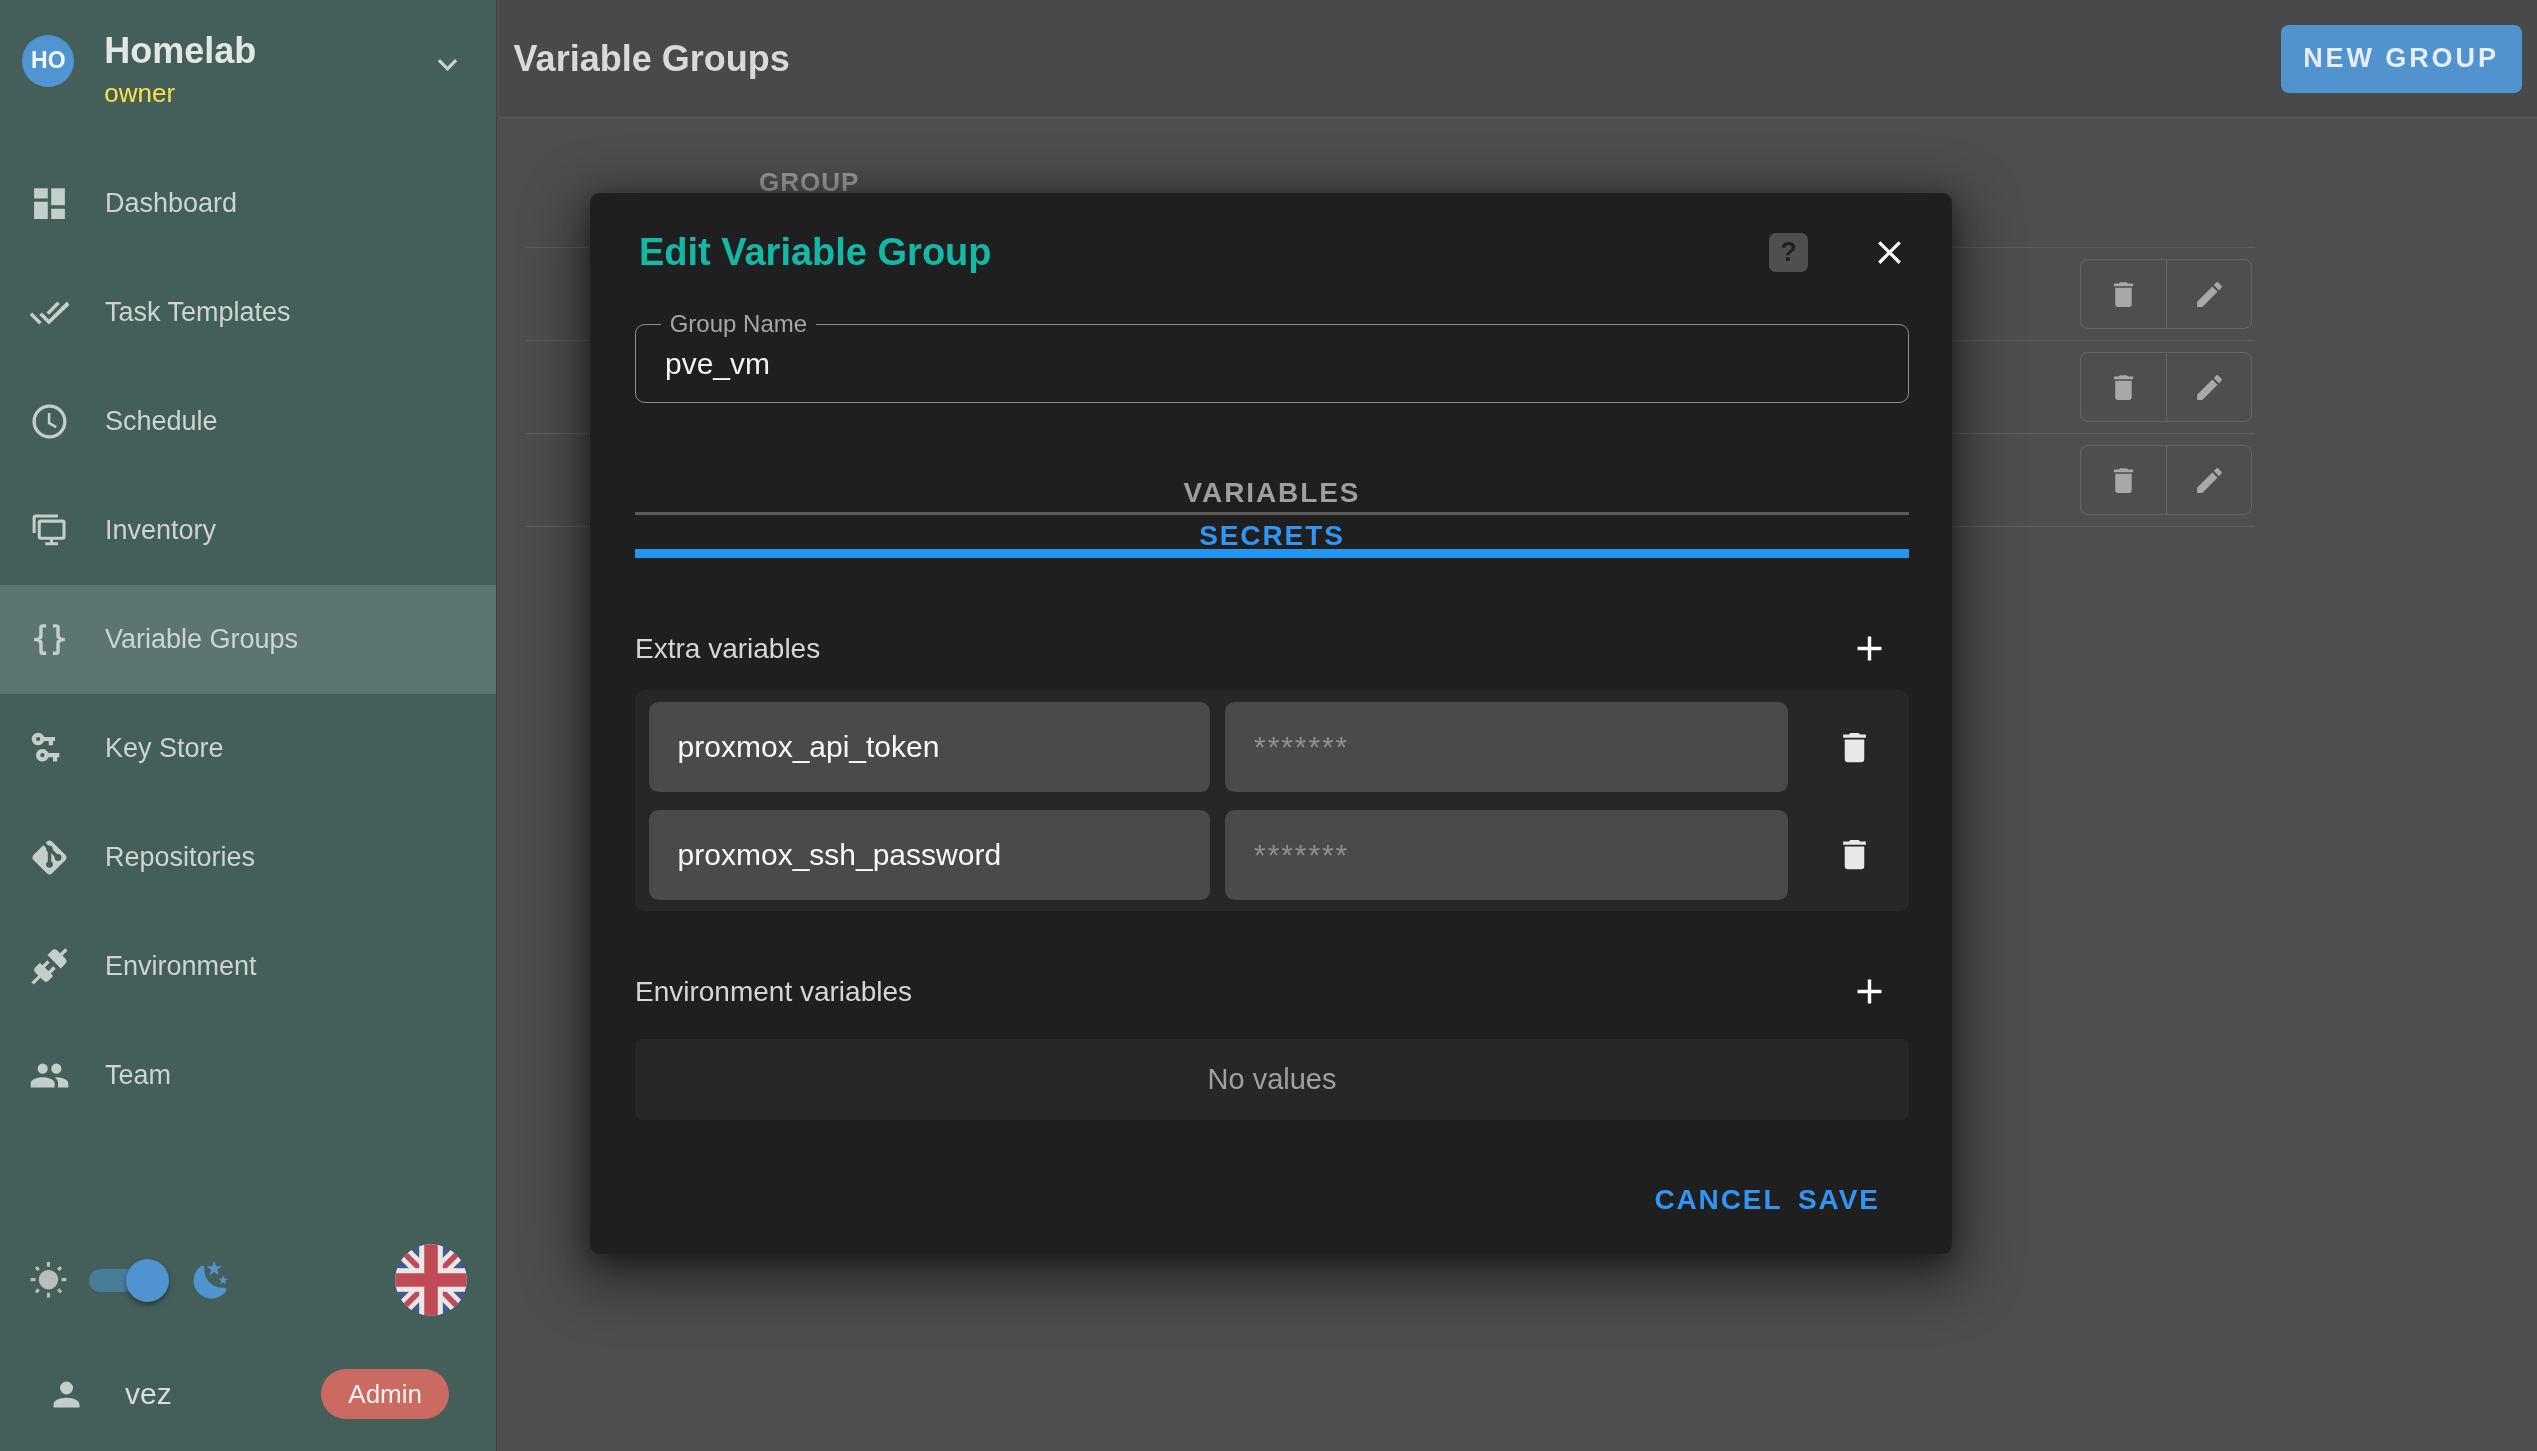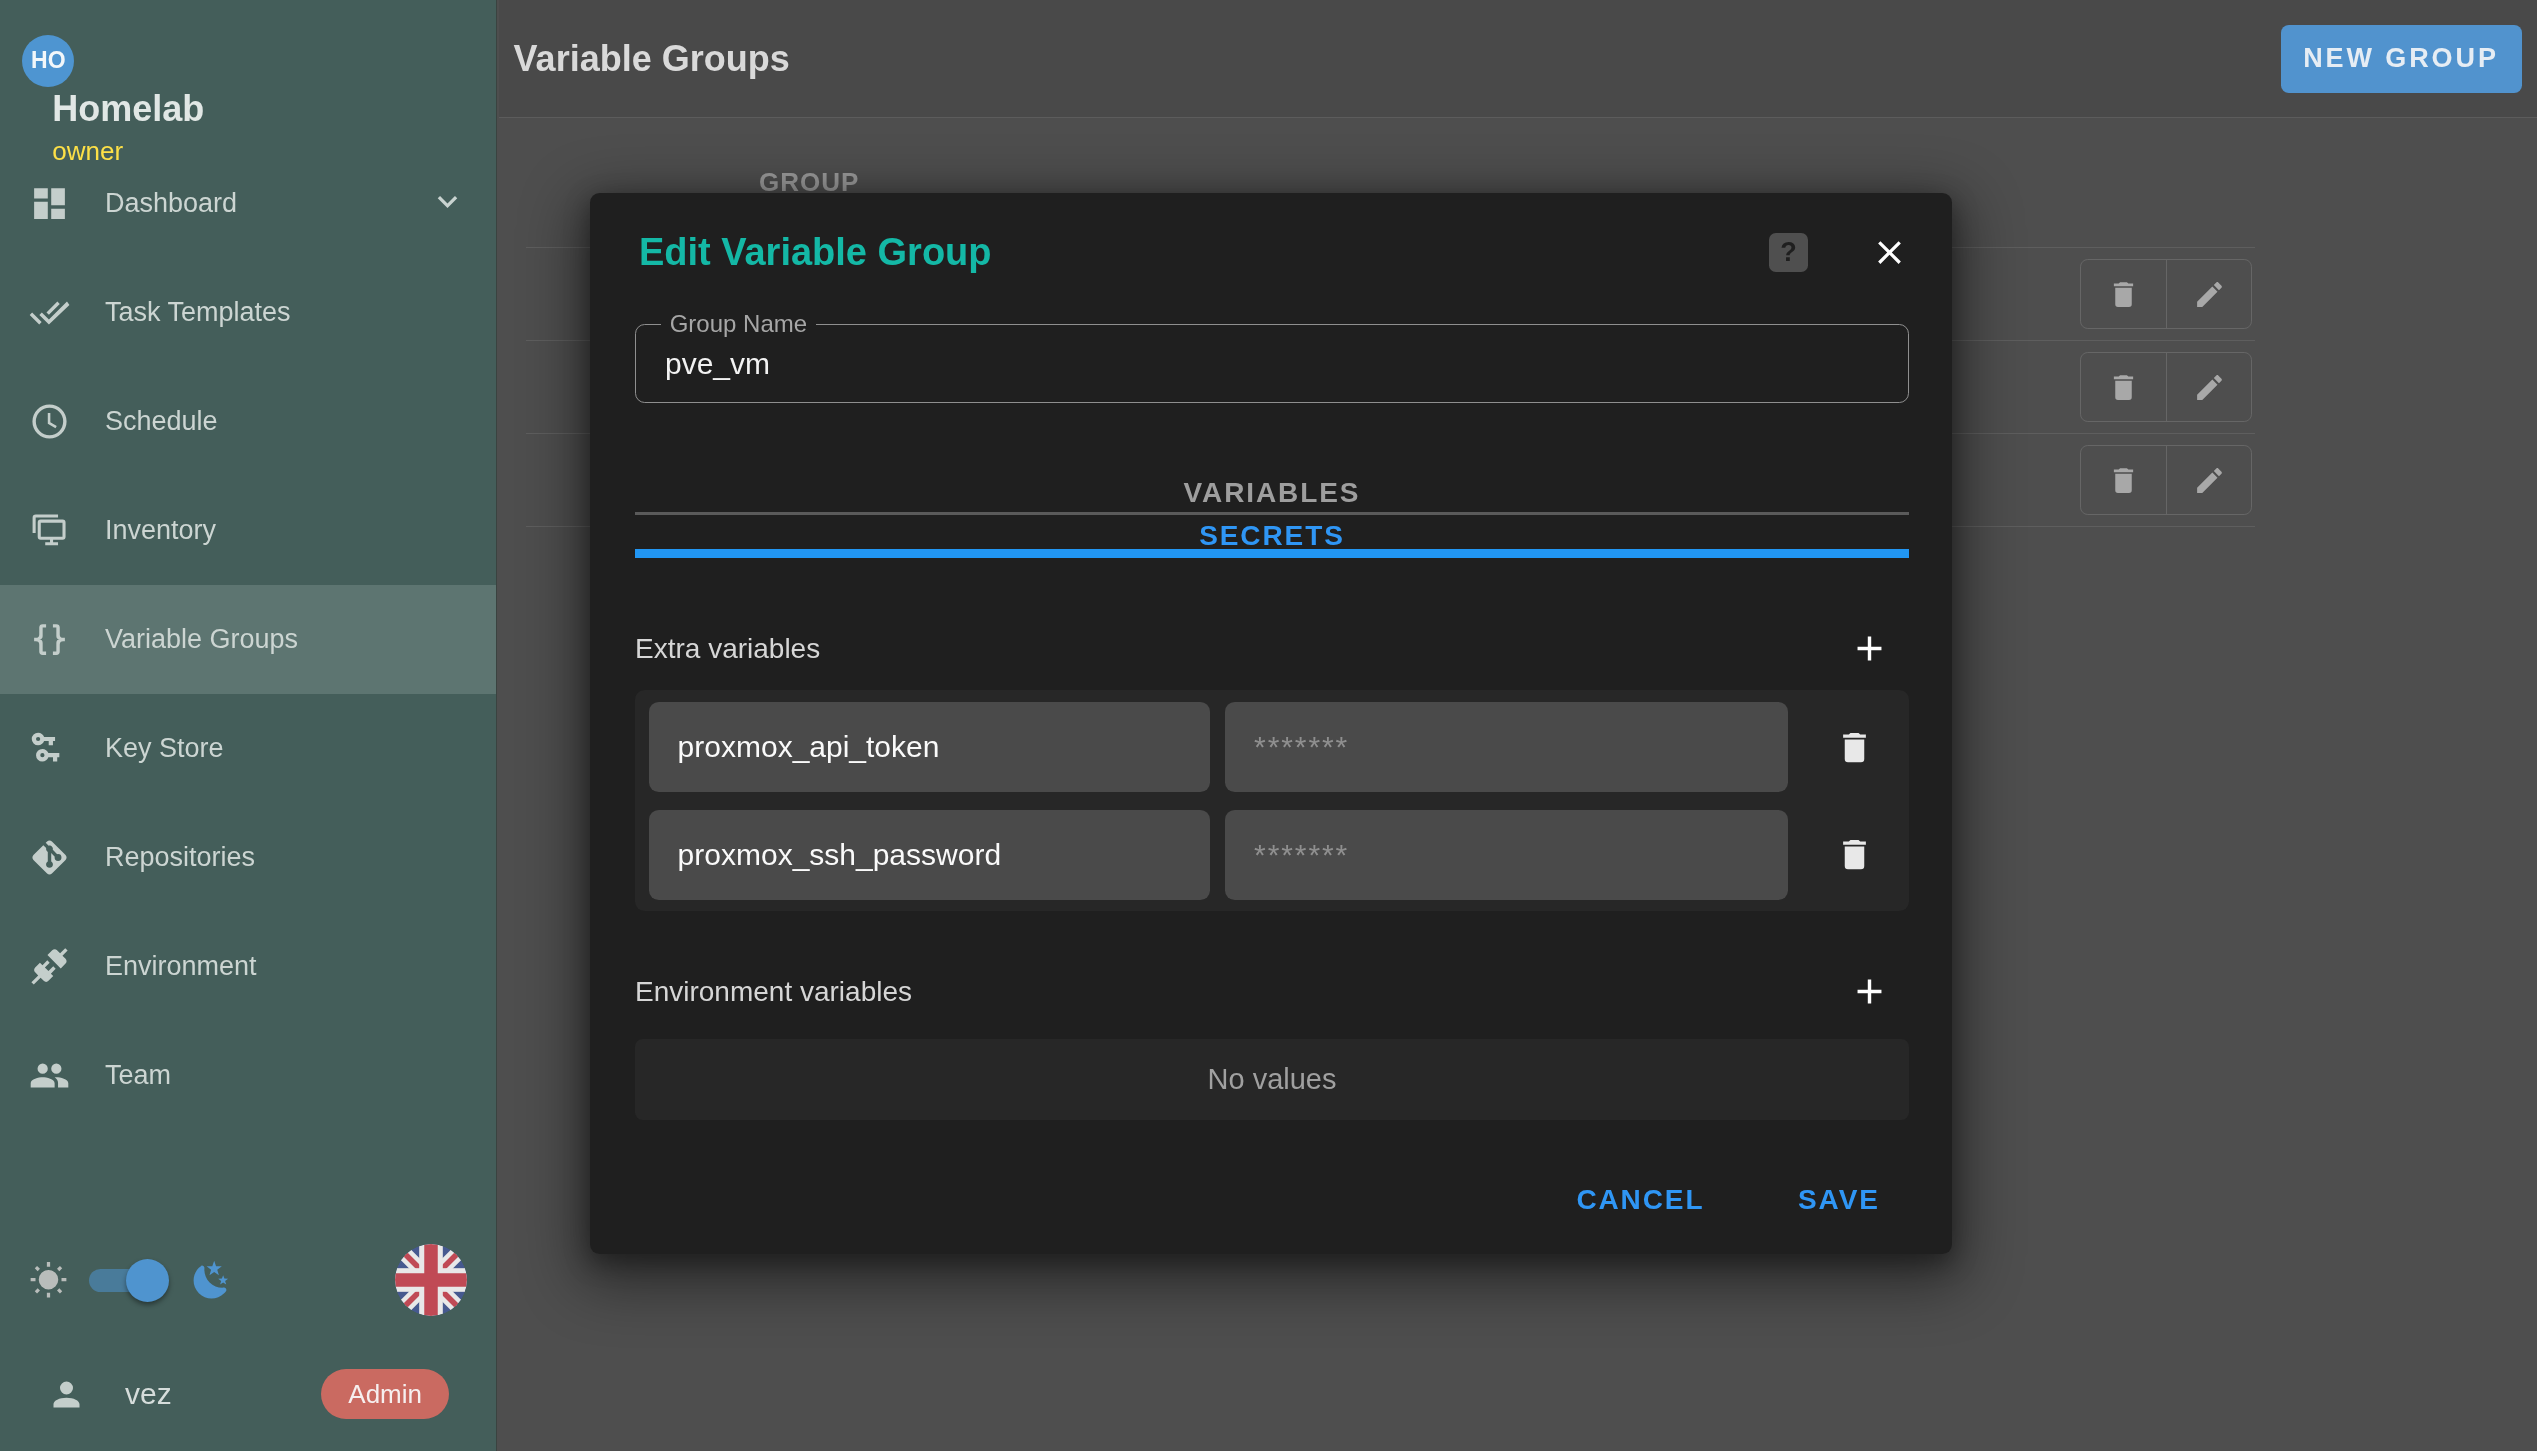--- a/index.html
+++ b/index.html
@@ -4,21 +4,21 @@
 <style>
   html,body{margin:0;padding:0;}
   body{width:2538px;height:1452px;overflow:hidden;background:#4E4E4E;
        font-family:"Liberation Sans",sans-serif;position:relative;}
   svg{display:block;}
 
   
   .sidebar{position:absolute;left:0;top:0;width:497px;height:1452px;
     background:#445E5A;border-right:1.9px solid #3A4340;display:flex;
     flex-direction:column;box-sizing:border-box;}
-  .ws-header{display:flex;align-items:flex-start;padding:29px 29px 0 22.3px;height:91px;flex-direction:column;}
+  .ws-header{display:flex;align-items:flex-start;padding:29px 29px 0 22.3px;height:91px;}
   .avatar{width:52px;height:52px;border-radius:50%;background:#4E95D1;color:#F2F7FA;
     font-size:23px;font-weight:bold;display:flex;align-items:center;justify-content:center;
     margin-top:5.8px;flex:0 0 auto;}
   .ws-text{margin-left:30px;}
   .ws-name{font-size:36px;font-weight:bold;color:#E1E7E5;line-height:43px;}
   .ws-role{font-size:26px;color:#fde047;margin-top:5.8px;}
   .ws-chevron{margin-left:auto;color:#C9D3D0;margin-top:15.5px;}
   .nav{margin-top:29px;}
   .nav-item{height:109px;display:flex;align-items:center;padding-left:29px;
     color:#CCD5D2;font-size:27px;cursor:pointer;}
@@ -95,21 +95,21 @@
   .var-key,.var-val{height:90px;background:#4A4A4A;border:none;border-radius:9.7px;
     font-size:30px;padding:0 29px;box-sizing:border-box;outline:none;font-family:inherit;}
   .var-key{width:561px;color:#FAFAFA;}
   .var-val{width:563px;margin-left:15.5px;color:#8F8F8F;letter-spacing:1.9px;}
   .trash-btn{margin-left:auto;margin-right:21.4px;background:none;border:none;color:#E8E8E8;
     cursor:pointer;padding:0;}
   .trash-btn svg{width:39px;height:39px;}
   .empty-panel{margin-top:27px;height:81px;background:#272727;border-radius:7.8px;
     display:flex;align-items:center;justify-content:center;font-size:29px;color:#A0A0A0;}
   .modal-actions{margin-top:58px;display:flex;justify-content:flex-end;align-items:center;
-    margin-right:21.4px;gap:78px;}
+    margin-right:21.4px;}
   .text-btn{background:none;border:none;color:#2F96F5;font-size:28px;font-weight:bold;
     letter-spacing:1.9px;cursor:pointer;font-family:inherit;padding:5.8px 7.8px;}
 </style>
 </head>
 <body>
 
 <div class="main">
   <div class="main-header">
     <div class="page-title">Variable Groups</div>
     <button class="btn-primary">NEW GROUP</button>

